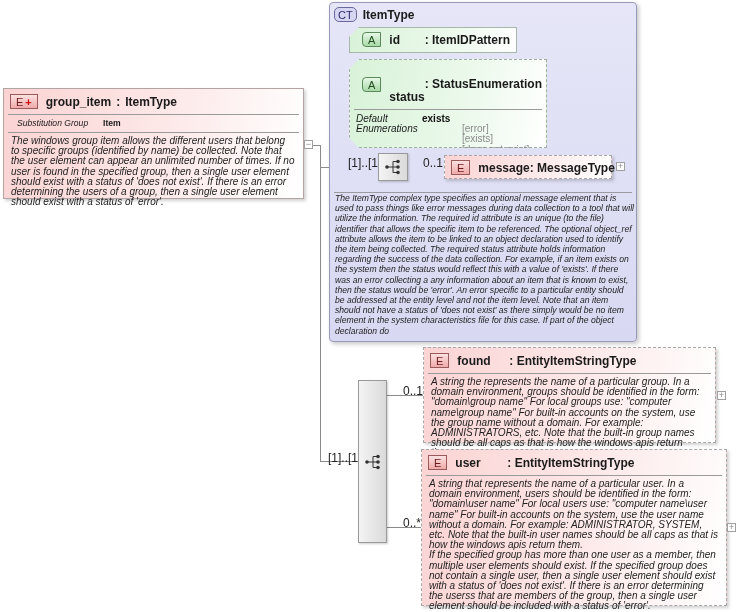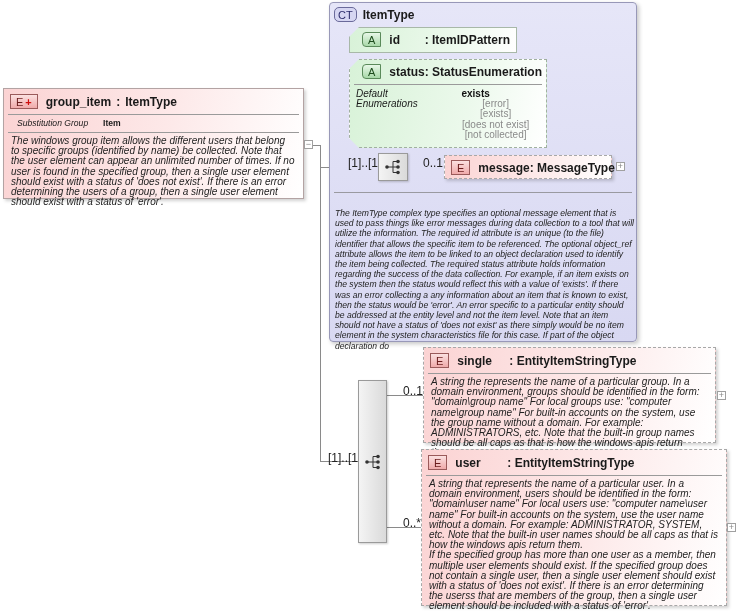--- a/index.html
+++ b/index.html
@@ -38,38 +38,38 @@
     background: linear-gradient(180deg, #e6e6f8 0%, #d8d8f2 100%);
     border: 1px solid #9898b8; border-radius: 4px;
     box-shadow: 2px 2px 4px rgba(0,0,0,0.22);
   }
   .ct-head { position: absolute; left: 4px; top: 4px; display: flex; align-items: center; font-size: 12px; font-weight: bold; }
   .badge-ct {
     display: inline-block; border: 1px solid #6a6a9a; background: #d6d6f2; border-radius: 5px;
     color: #2c2c6c; font-size: 11px; font-weight: normal; padding: 0 3px; height: 15px; line-height: 14px; margin-right: 6px;
   }
   .ct-sep { position: absolute; left: 4px; right: 4px; top: 189px; height: 1px; background: #9a9aa0; }
-  .ct-doc { position: absolute; left: 5px; top: 205px; width: 300px; font-style: italic; font-size: 8.6px; line-height: 10.2px; color: #222; }
+  .ct-doc { position: absolute; left: 5px; top: 190px; width: 300px; font-style: italic; font-size: 8.6px; line-height: 10.2px; color: #222; }
 
   
   .attr {
     position: absolute;
     background: linear-gradient(100deg, #d8f2d8 0%, #ecf9ec 60%, #ffffff 100%);
     border: 1px solid #a8b8a8;
     clip-path: polygon(10px 0, 100% 0, 100% 100%, 0 100%, 0 10px);
   }
   .attr.dashed { border: 1px dashed #a0b0a0; clip-path: polygon(10px 0, 100% 0, 100% 100%, 10px 100%, 0 calc(100% - 10px), 0 10px); }
   .attr-head { display: flex; align-items: center; padding: 4px 6px 0 12px; font-size: 12px; font-weight: bold; white-space: nowrap; }
   .badge-a {
     display: inline-block; border: 1px solid #5a8a5a; background: linear-gradient(#e8f8e8,#a8d8a8);
     color: #1c4c1c; font-size: 11px; font-weight: normal; padding: 0 5px; height: 15px; line-height: 14px; margin-right: 8px; border-radius: 4px 0 0 4px;
   }
   .enum-table { display: flex; font-size: 10px; padding: 2px 6px; }
   .enum-table .k { font-style: italic; width: 66px; line-height: 10.2px; }
-  .enum-table .v { line-height: 10.2px; text-align: center; }
+  .enum-table .v { line-height: 10.2px; }
   .enum-table .v .def { font-weight: bold; color: #111; }
   .enum-table .v .opt { color: #8a8a8a; margin-left: 40px; }
 
   
   .seq {
     position: absolute; background: linear-gradient(90deg, #f4f4f4, #dadada);
     border: 1px solid #9a9a9a; box-shadow: 1px 1px 2px rgba(0,0,0,0.2);
     display: flex; align-items: center; justify-content: center;
   }
   .card { position: absolute; font-size: 12px; color: #222; }
@@ -122,21 +122,21 @@
   <div class="attr-head">
     <span class="badge-a">A</span>
     <span style="width:48px; display:inline-block;">id</span>
     <span>: ItemIDPattern</span>
   </div>
 </div>
 
 <div class="attr dashed" style="left:349px; top:59px; width:198px; height:89px;">
   <div class="attr-head">
     <span class="badge-a">A</span>
-    <span style="width:52px; display:inline-block;">status</span>
+    <span style="width:52px; display:inline-block;margin-top:26px;">status</span>
     <span>: StatusEnumeration</span>
   </div>
   <div class="sep" style="margin-top:5px;"></div>
   <div class="enum-table">
     <div class="k">
       <div>Default</div>
       <div>Enumerations</div>
     </div>
     <div class="v">
       <div class="def">exists</div>
@@ -185,21 +185,21 @@
     <circle cx="14" cy="2.5" r="1.8" fill="#333"></circle>
     <circle cx="14" cy="8" r="1.8" fill="#333"></circle>
     <circle cx="14" cy="13.5" r="1.8" fill="#333"></circle>
   </svg>
 </div>
 
 <div class="card" style="left:403px; top:384px;">0..1</div>
 <div class="elem dashed" style="left:423px; top:347px; width:293px; height:96px;">
   <div class="elem-head">
     <span class="badge-e">E</span>
-    <span style="width:52px; display:inline-block;">single</span>
+    <span style="width:52px; display:inline-block;">found</span>
     <span>: EntityItemStringType</span>
   </div>
   <div class="sep"></div>
   <div class="doc">A string the represents the name of a particular group. In a domain environment, groups should be identified in the form: "domain\group name" For local groups use: "computer name\group name" For built-in accounts on the system, use the group name without a domain. For example: ADMINISTRATORS, etc. Note that the built-in group names should be all caps as that is how the windows apis return them.</div>
 </div>
 <div class="expander" style="left:717px; top:391px;"><span>+</span></div>
 
 <div class="card" style="left:403px; top:516px;">0..*</div>
 <div class="elem dashed" style="left:421px; top:449px; width:306px; height:157px;">
   <div class="elem-head">

